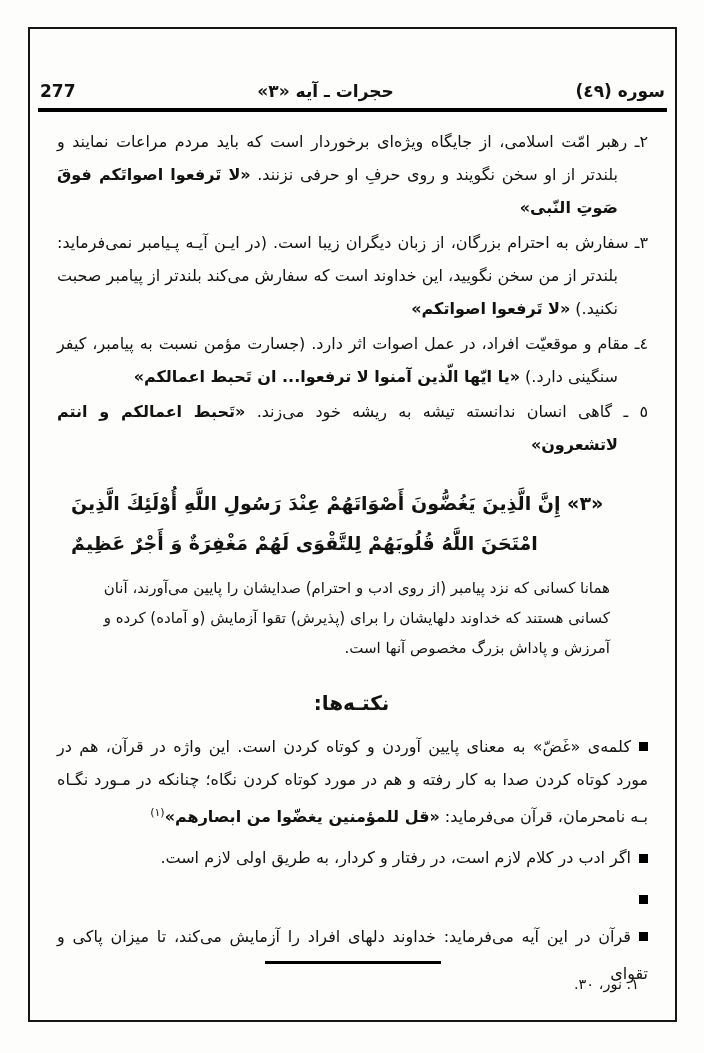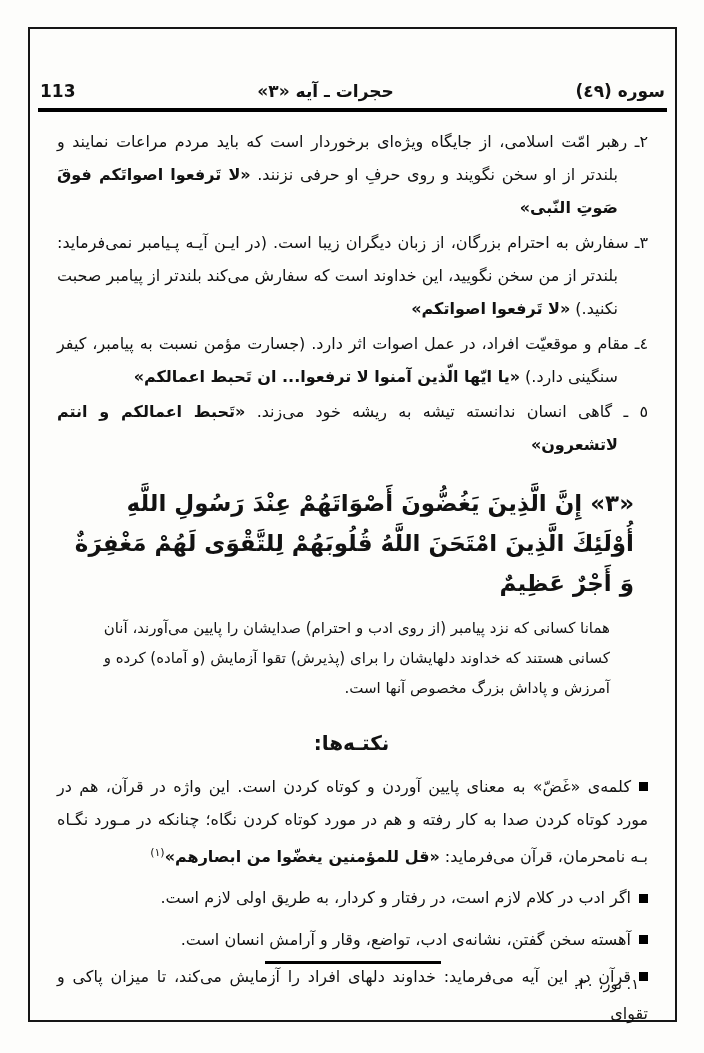--- a/index.html
+++ b/index.html
@@ -40,23 +40,23 @@
     text-align: justify;
   }
   p.point {
     margin: 0 0 2px 0;
     padding-right: 30px;
     text-indent: -30px;
   }
   .bq { font-weight: bold; }
   .verse {
     margin: 22px 14px 10px 14px;
-    text-align: right;
+    text-align: left;
     font-weight: bold;
-    font-size: 23px;
+    font-size: 19px;
     line-height: 40px;
   }
   .translation {
     margin: 0 38px;
     text-align: right;
     font-size: 15px;
     line-height: 30px;
   }
   .notes-heading {
     margin: 24px 2px 10px 0;
@@ -91,21 +91,21 @@
 </style>
 </head>
 <body>
 
 <div class="page">
   <div class="frame">
 
     <header class="header">
       <span>سوره (٤٩)</span>
       <span>حجرات ـ آیه «٣»</span>
-      <span>113</span>
+      <span>277</span>
     </header>
 
     <div class="double-rule"></div>
 
     <main class="content">
 
       <section>
         <p class="point"><span>٢ـ رهبر امّت اسلامی، از جایگاه ویژه‌ای برخوردار است که باید مردم مراعات نمایند و بلندتر از او سخن نگویند و روی حرفِ او حرفی نزنند. </span><span class="bq">«لا تَرفعوا اصواتَکم فوقَ صَوتِ النّبی»</span></p>
         <p class="point"><span>٣ـ سفارش به احترام بزرگان، از زبان دیگران زیبا است. (در ایـن آیـه پـیامبر نمی‌فرماید: بلندتر از من سخن نگویید، این خداوند است که سفارش می‌کند بلندتر از پیامبر صحبت نکنید.) </span><span class="bq">«لا تَرفعوا اصواتکم»</span></p>
         <p class="point"><span>٤ـ مقام و موقعیّت افراد، در عمل اصوات اثر دارد. (جسارت مؤمن نسبت به پیامبر، کیفر سنگینی دارد.) </span><span class="bq">«یا ایّها الّذین آمنوا لا ترفعوا... ان تَحبط اعمالکم»</span></p>
@@ -114,21 +114,21 @@
 
       <div class="verse">«٣» إِنَّ الَّذِينَ يَغُضُّونَ أَصْوَاتَهُمْ عِنْدَ رَسُولِ اللَّهِ أُوْلَئِكَ الَّذِينَ امْتَحَنَ اللَّهُ قُلُوبَهُمْ لِلتَّقْوَى لَهُمْ مَغْفِرَةٌ وَ أَجْرٌ عَظِيمٌ</div>
 
       <div class="translation">همانا کسانی که نزد پیامبر (از روی ادب و احترام) صدایشان را پایین می‌آورند، آنان کسانی هستند که خداوند دلهایشان را برای (پذیرش) تقوا آزمایش (و آماده) کرده و آمرزش و پاداش بزرگ مخصوص آنها است.</div>
 
       <h2 class="notes-heading">نکتـه‌ها:</h2>
 
       <section>
         <p class="note"><span class="bullet"></span><span>کلمه‌ی «غَضّ» به معنای پایین آوردن و کوتاه کردن است. این واژه در قرآن، هم در مورد کوتاه کردن صدا به کار رفته و هم در مورد کوتاه کردن نگاه؛ چنانکه در مـورد نگـاه بـه نامحرمان، قرآن می‌فرماید: </span><span class="bq">«قل للمؤمنین یغضّوا من ابصارهم»</span><sup class="fnref">(١)</sup></p>
         <p class="note"><span class="bullet"></span><span>اگر ادب در کلام لازم است، در رفتار و کردار، به طریق اولی لازم است.</span><span class="bq"></span><sup class="fnref"></sup></p>
-        <p class="note"><span class="bullet"></span><span>آهسته سخن گفتن، نشانه‌ی ادب، تواضع، وقار و آرامش انسان است.</span><span class="bq"></span><sup class="fnref"></sup></p>
+        <p class="note"><span class="bullet"></span><span class="bq"></span><sup class="fnref"></sup></p>
         <p class="note"><span class="bullet"></span><span>قرآن در این آیه می‌فرماید: خداوند دلهای افراد را آزمایش می‌کند، تا میزان پاکی و تقوای</span><span class="bq"></span><sup class="fnref"></sup></p>
       </section>
 
     </main>
 
     <div class="footnote-area">
       <div class="footnote-rule"></div>
       <p class="footnote">١. نور، ٣٠.</p>
     </div>
 

